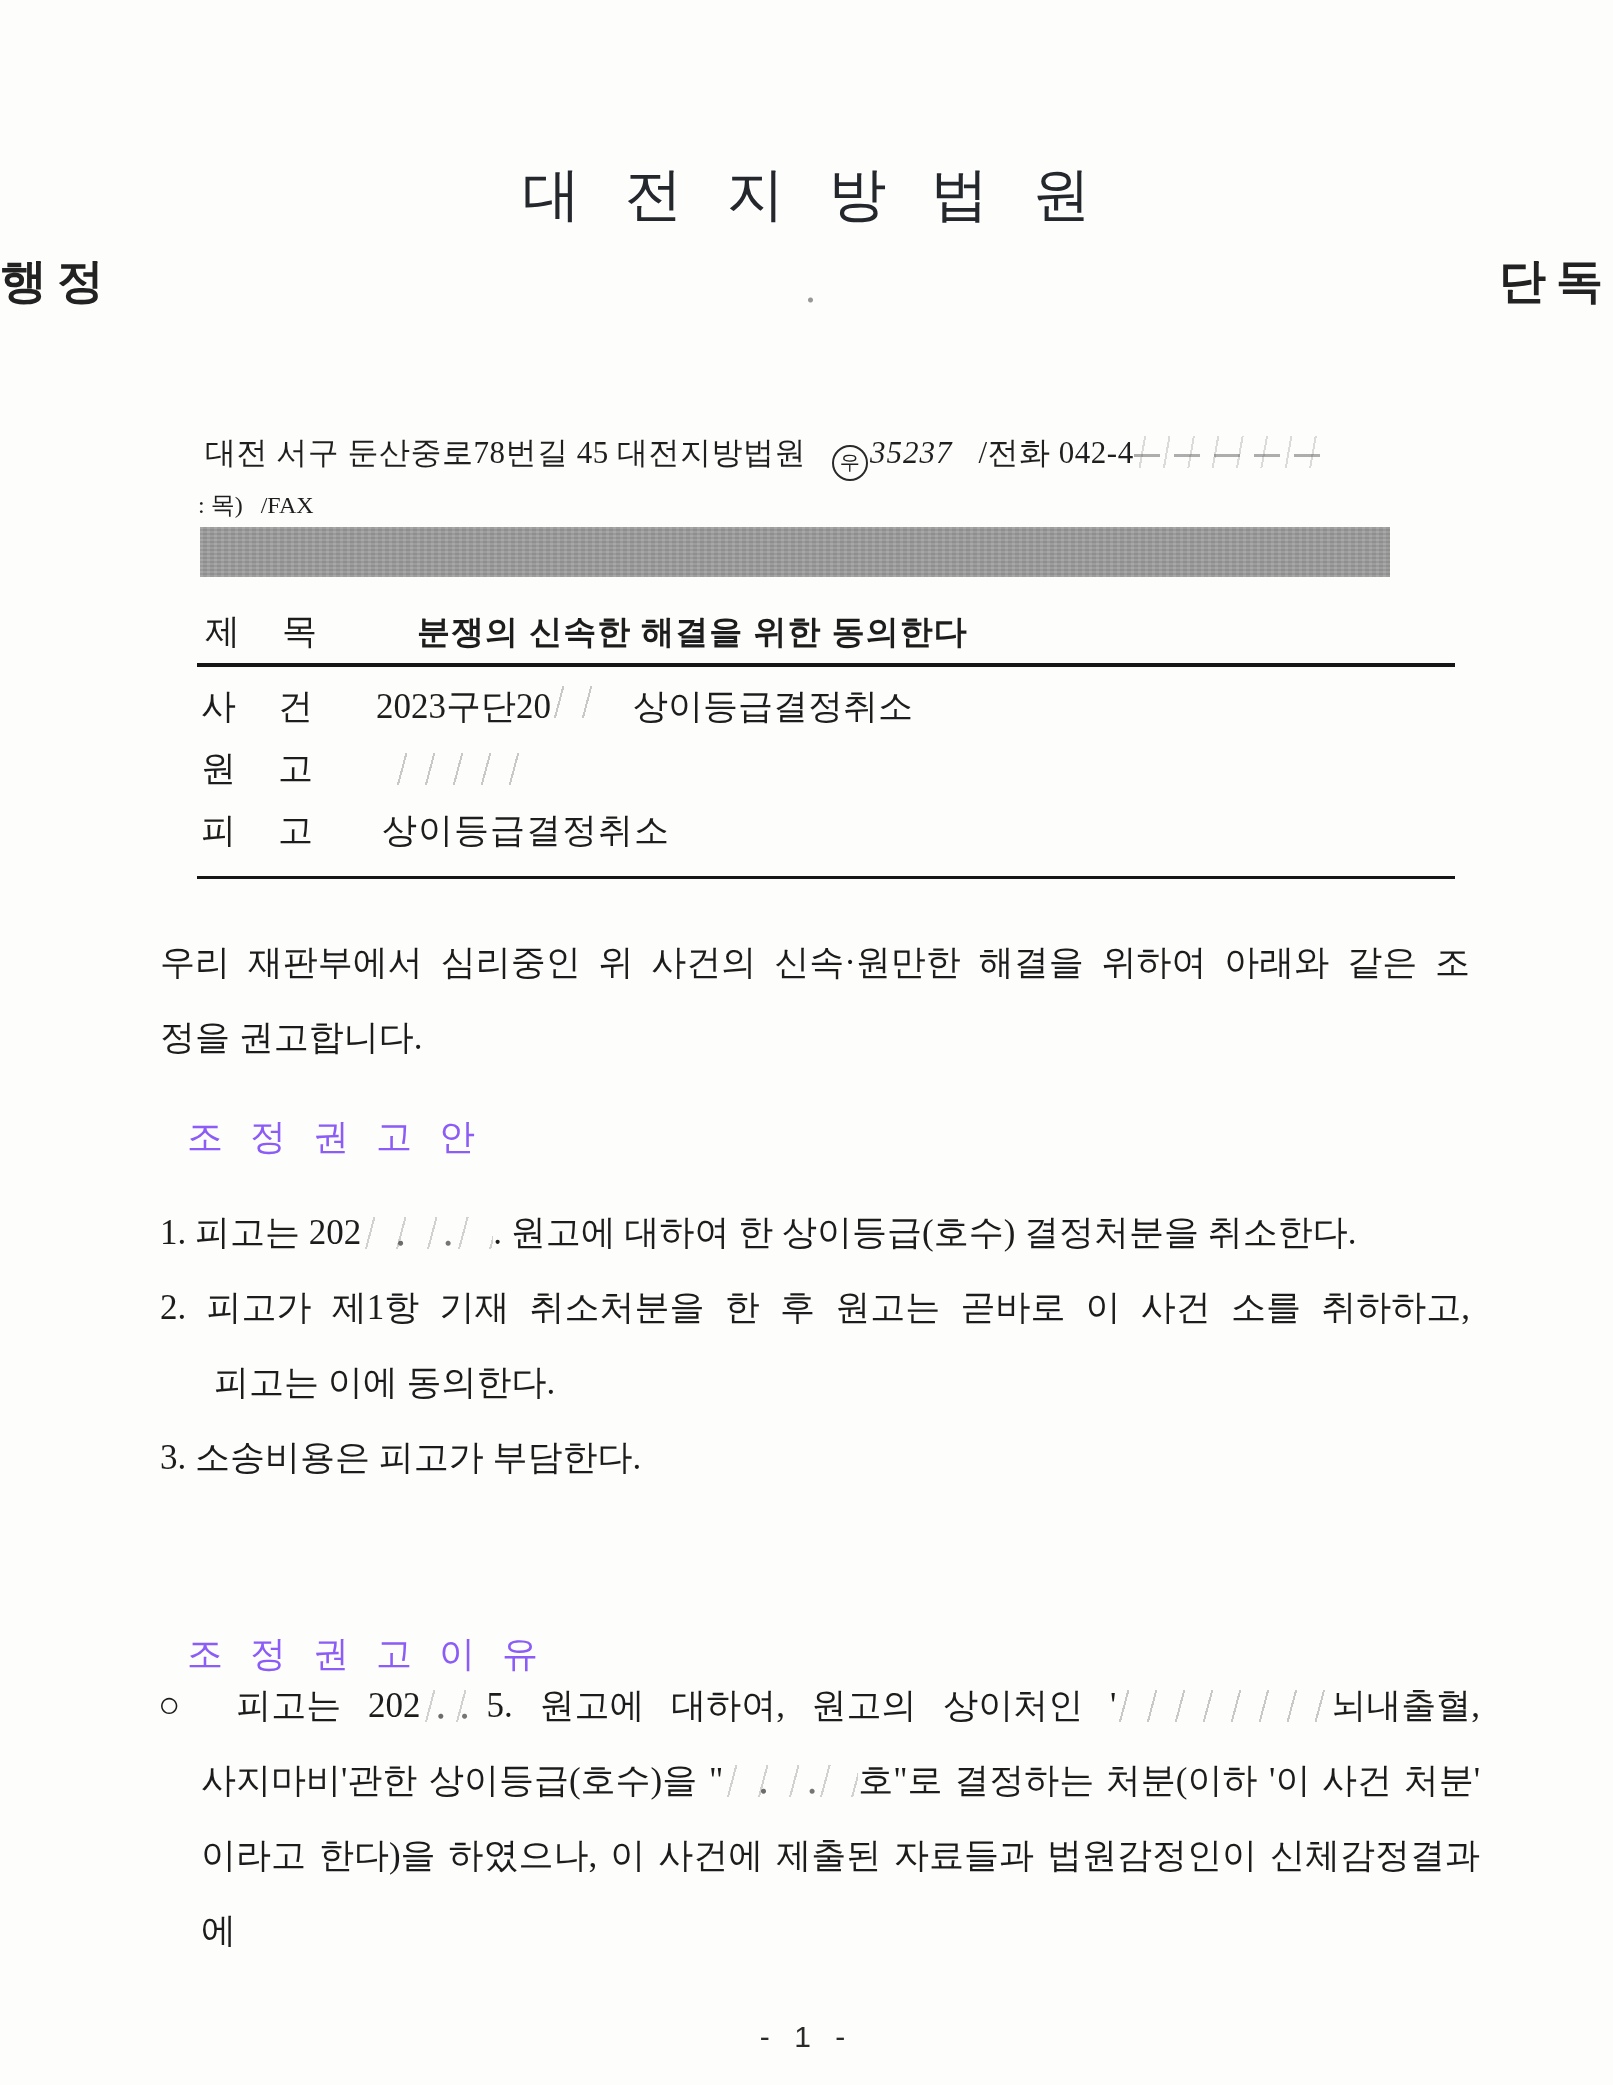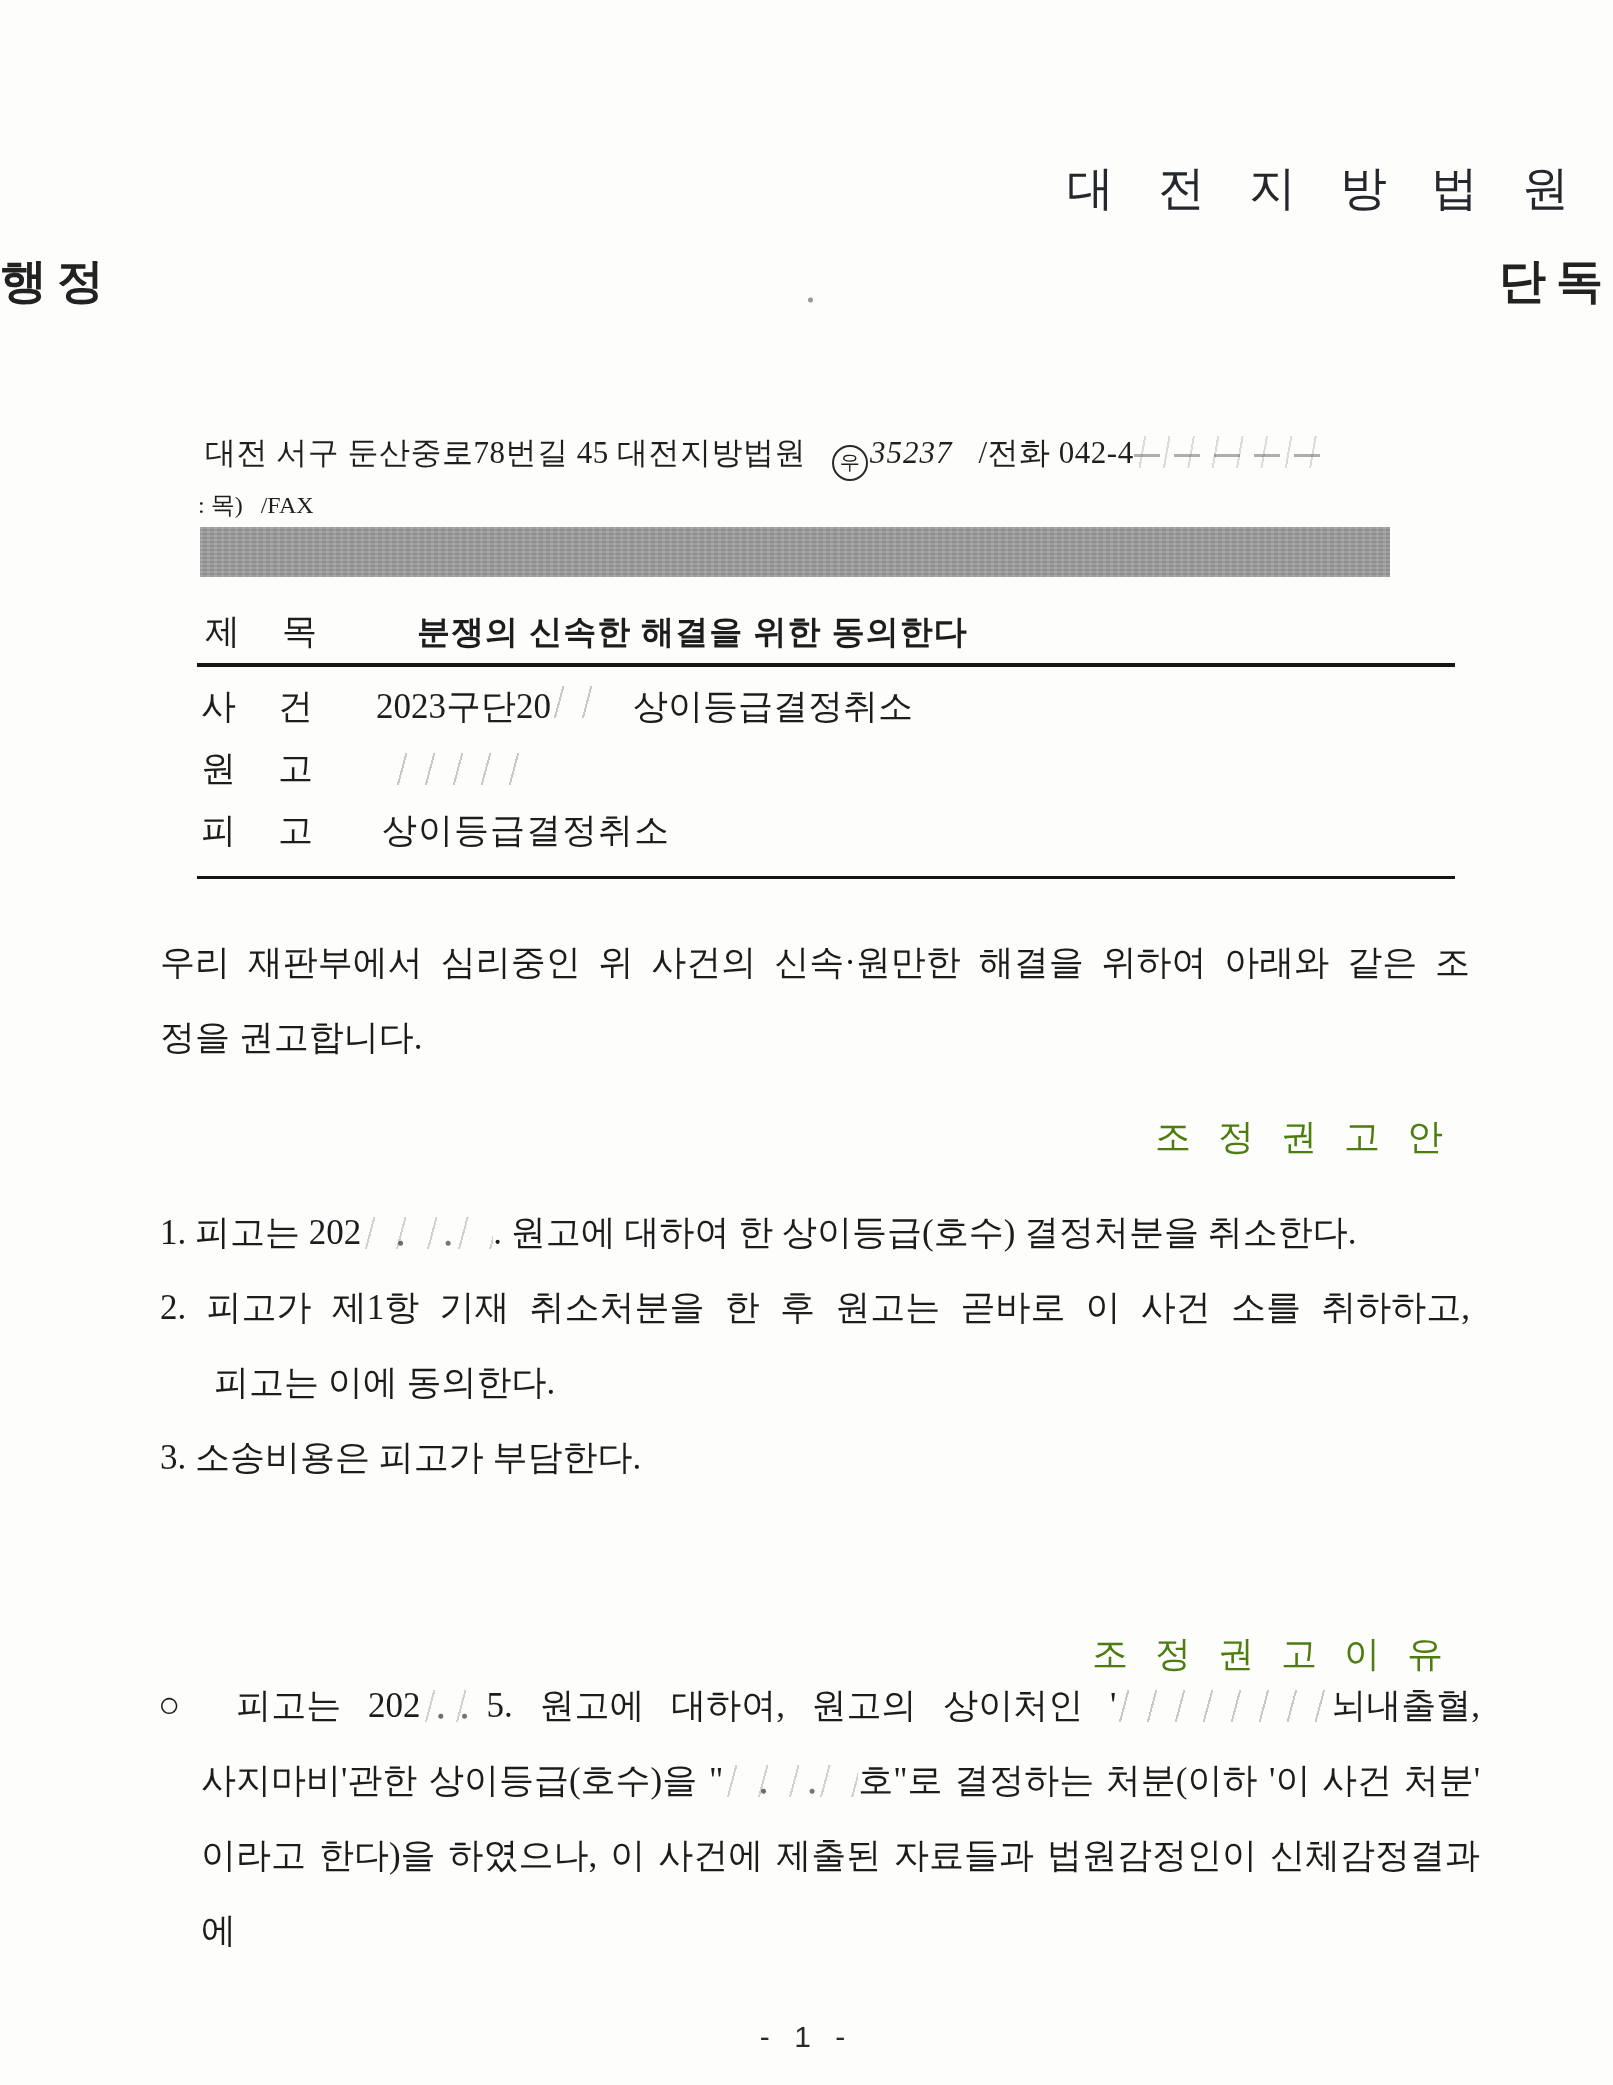--- a/index.html
+++ b/index.html
@@ -5,21 +5,21 @@
   html,body { margin:0; padding:0; background:#e8e8e8; }
   .page {
     position:relative; width:1613px; height:2085px;
     background:#fdfdfc; overflow:hidden;
     font-family:"Liberation Serif","DejaVu Serif",serif;
     color:#1d1d1d;
   }
   
   .court-title {
     position:absolute; top:163px; left:0; width:1613px;
-    text-align:right; font-size:47px; line-height:1.1;
+    text-align:center; font-size:58px; line-height:1.1;
     letter-spacing:44px; text-indent:44px; color:#24272c;
     white-space:nowrap;
   }
   .division {
     position:absolute; top:250px; left:0; width:1613px;
     display:flex; justify-content:space-between; align-items:baseline;
     font-size:47px; font-weight:bold; letter-spacing:10px; color:#222;
   }
   .division .scan-dot {
     display:inline-block; width:7px; height:10px; margin:0 14px 0 22px;
@@ -70,23 +70,23 @@
   .row-case .case-name { margin-left:30px; }
   .row-plaintiff { top:745px; }
   .row-plaintiff .val { margin-left:81px; }
   .row-defendant { top:807px; }
   .row-defendant .val { margin-left:69px; letter-spacing:1px; }
   
   .body-block { position:absolute; left:160px; width:1310px; font-size:35px; line-height:75px; color:#1c1c1c; }
   .jline { text-align:justify; text-align-last:justify; }
   .intro   { top:925px; }
   .heading {
-    position:absolute; left:160px; width:1310px; text-align:right;
+    position:absolute; left:160px; width:1310px; text-align:left;
     font-family:"Liberation Sans","DejaVu Sans",sans-serif;
-    font-size:36px; letter-spacing:27px; text-indent:27px; color:#4d7c0f;
+    font-size:36px; letter-spacing:27px; text-indent:27px; color:#8b5cf6;
     white-space:nowrap;
   }
   .heading-recommendation { top:1113px; }
   .heading-reason         { top:1630px; }
   .item-1 { top:1195px; }
   .item-2 { top:1270px; }
   .item-2 .cont { padding-left:54px; }
   .item-3 { top:1420px; }
   .reason-para { top:1667px; left:158px; width:1322px; }
   .reason-para .cont { padding-left:43px; }

